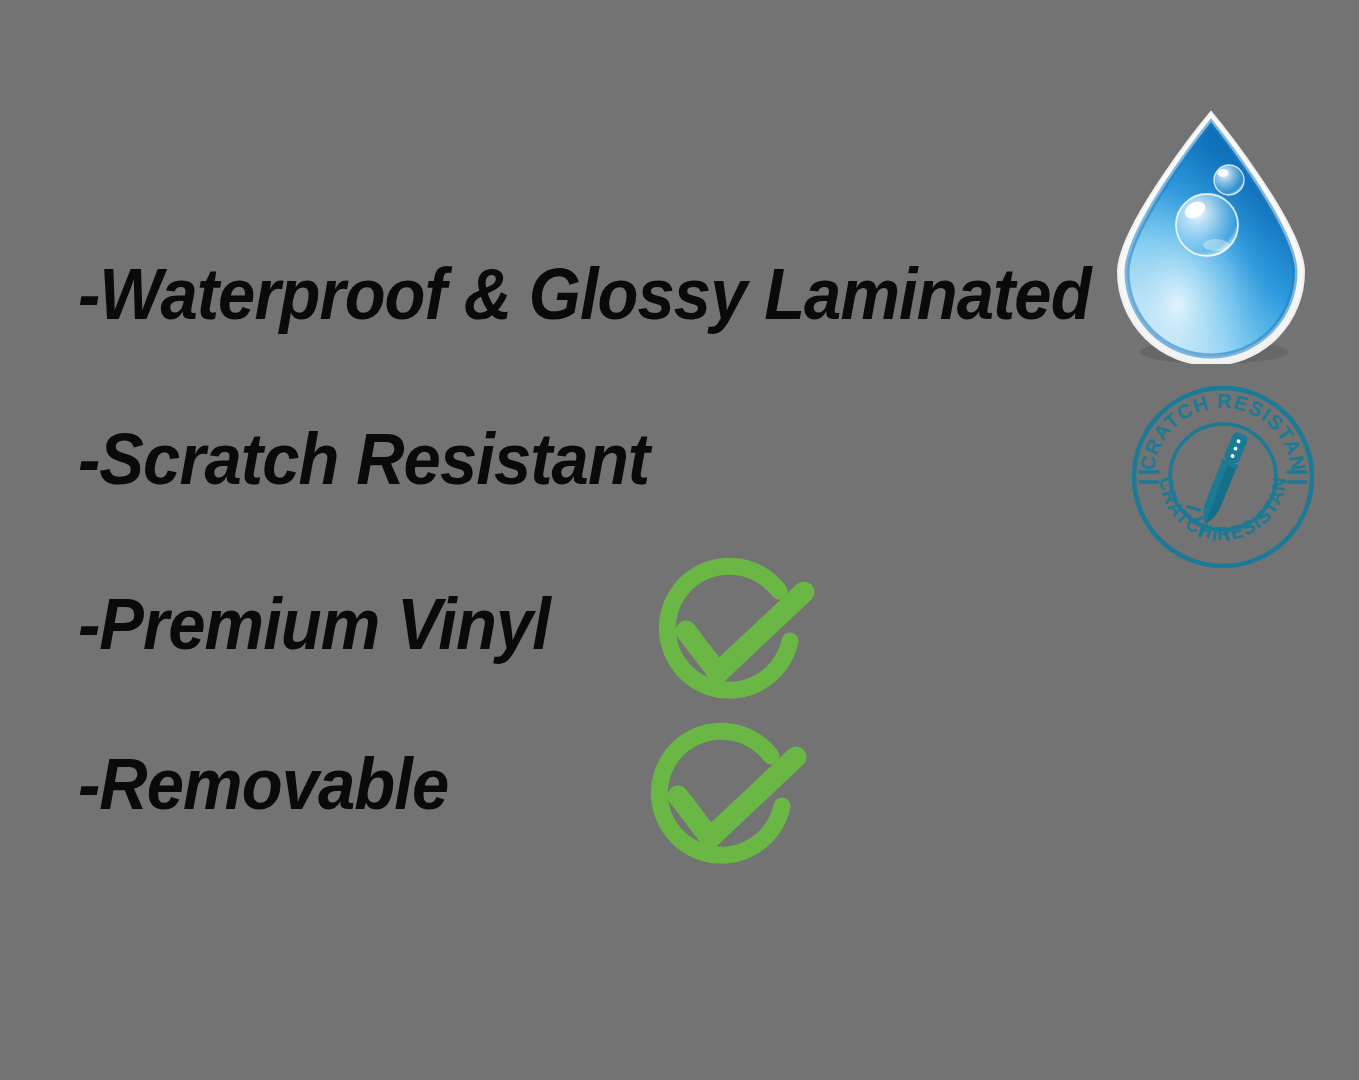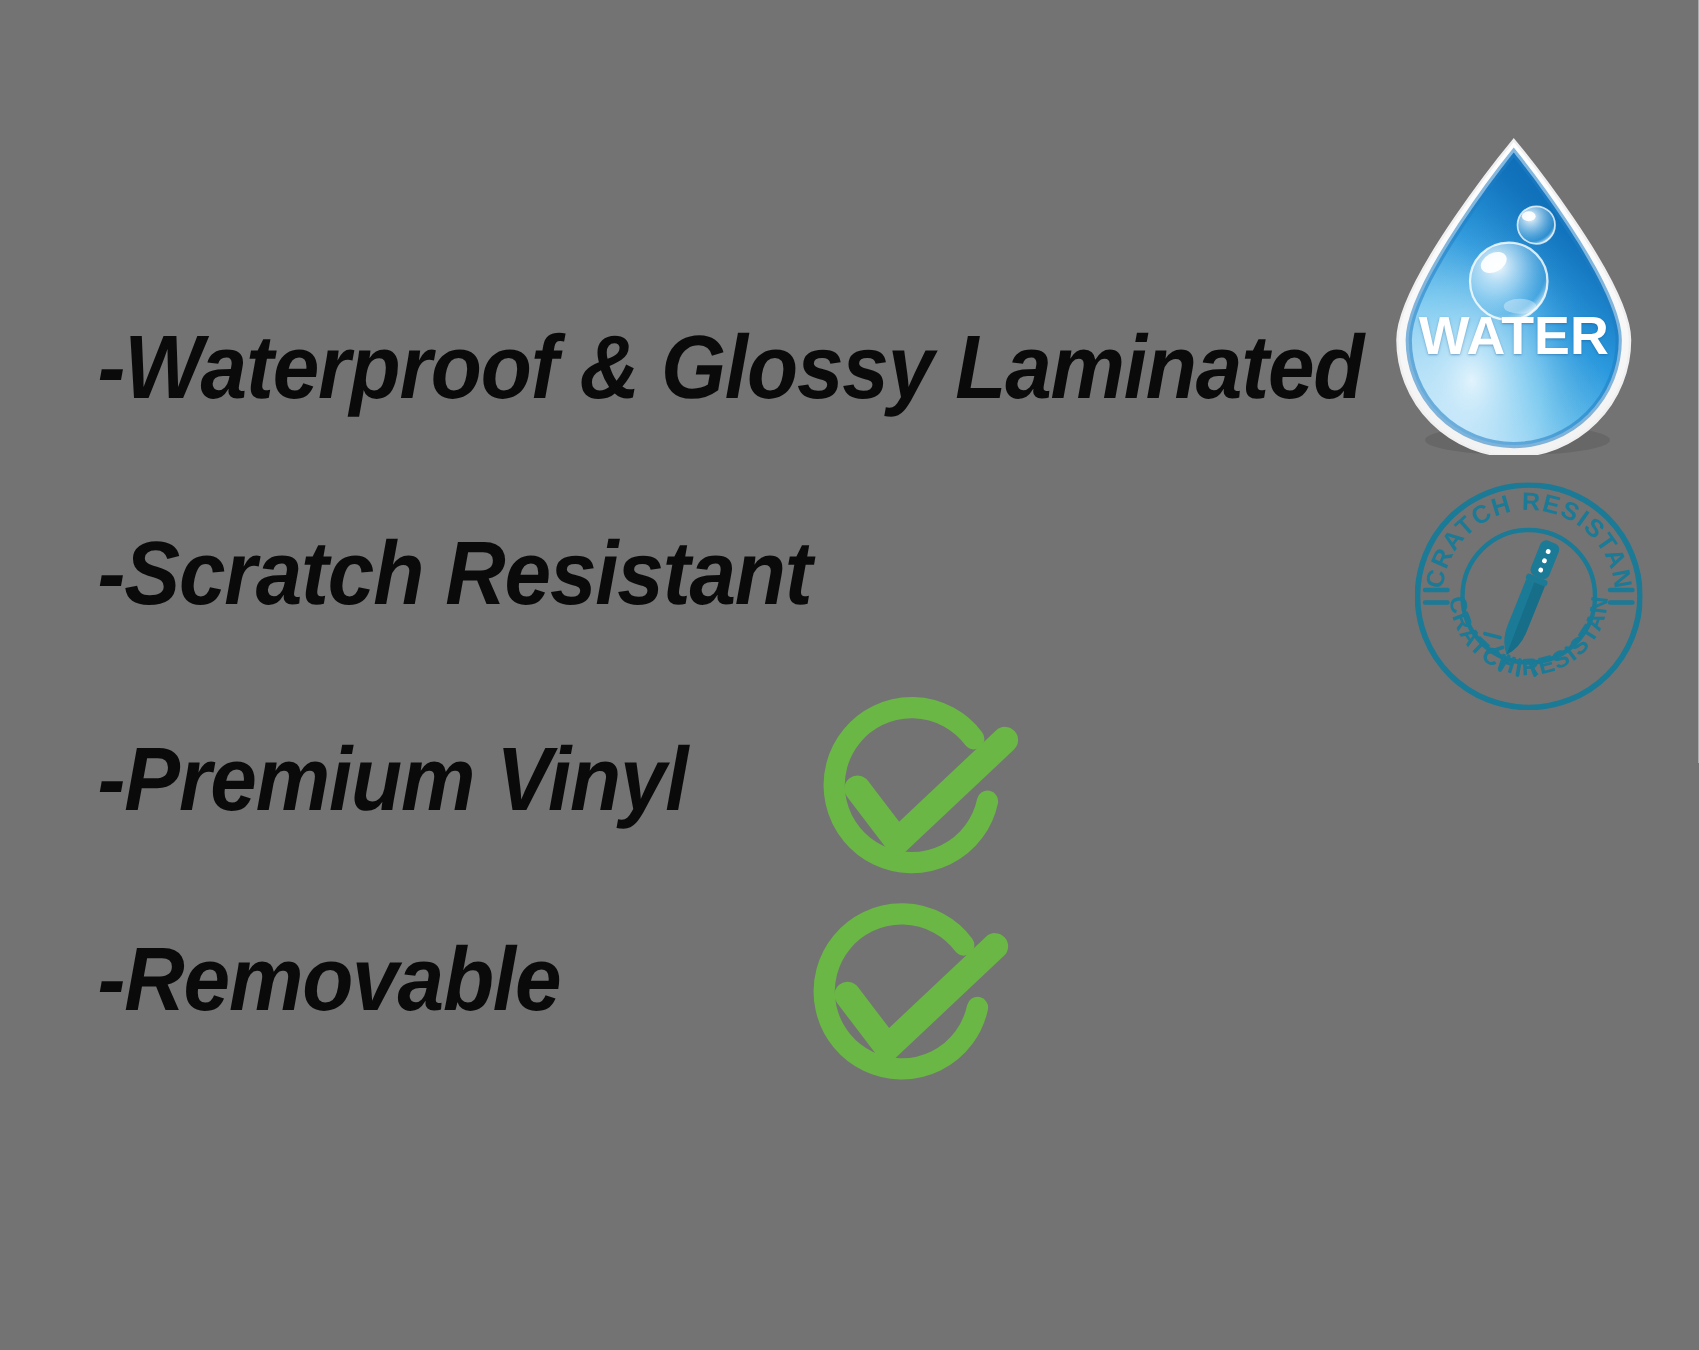--- a/index.html
+++ b/index.html
@@ -151,21 +151,20 @@
 
       <g>
         <circle cx="103" cy="117" r="31" fill="url(#bubbleGrad)"></circle>
         <circle cx="103" cy="117" r="31" fill="none" stroke="#ffffff" stroke-width="1.8" opacity="0.8"></circle>
         <ellipse cx="91" cy="102" rx="11" ry="7.5" fill="#ffffff" opacity="0.92" transform="rotate(-28 91 102)"></ellipse>
         <ellipse cx="112" cy="137" rx="13" ry="6" fill="#ffffff" opacity="0.35"></ellipse>
       </g>
     </svg>
 
     <div class="wp-text">
-      <span>WATER</span>
     </div>
   </div>
 
   <div class="scratch-badge">
     <svg width="182" height="182" viewBox="0 0 182 182">
       <defs>
         <path id="arcTop" d="M 22 91 A 69 69 0 0 1 160 91"></path>
         <path id="arcBottom" d="M 28 91 A 63 63 0 0 0 154 91"></path>
       </defs>
 

